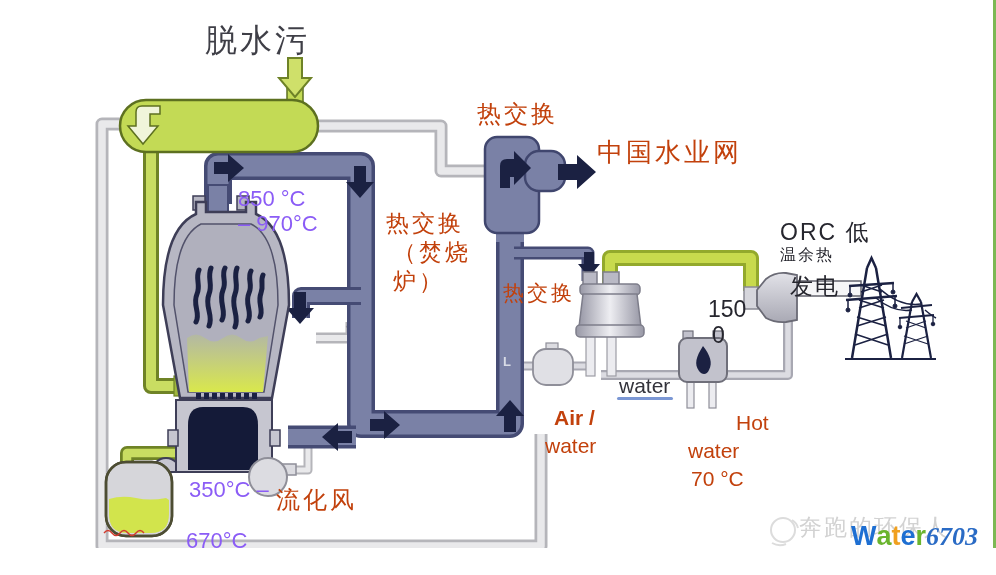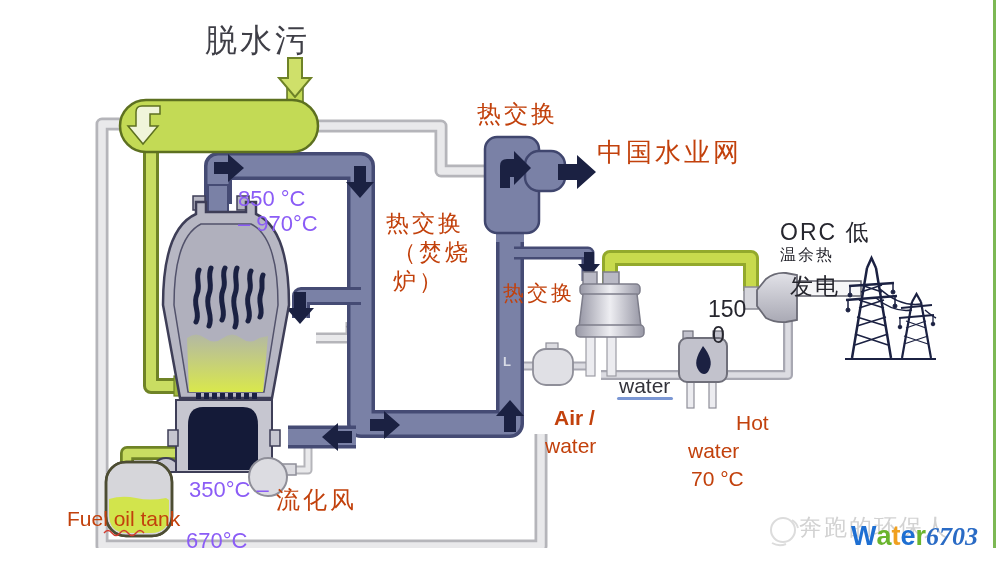--- a/index.html
+++ b/index.html
@@ -250,21 +250,20 @@
 <div class="lbl dark" style="left:712px;top:322px;font-size:23px;">0</div>
 <div class="lbl" style="left:619px;top:374px;font-size:21px;color:#33333b;">water</div>
 <div class="underline-water" style="left:617px;top:397px;width:56px;"></div>
 <div class="lbl" style="left:554px;top:406px;font-size:21px;font-weight:bold;">Air /</div>
 <div class="lbl" style="left:545px;top:434px;font-size:21px;">water</div>
 <div class="lbl" style="left:696px;top:411px;font-size:21px;margin-left:40px;">Hot</div>
 <div class="lbl" style="left:688px;top:439px;font-size:21px;">water</div>
 <div class="lbl" style="left:691px;top:467px;font-size:21px;">70 °C</div>
 <div class="lbl gray" style="left:180px;top:477px;font-size:22px;margin-left:9px;">350°C –</div>
 <div class="lbl gray" style="left:186px;top:528px;font-size:22px;">670°C</div>
-<div class="lbl" style="left:67px;top:507px;font-size:21px;">Fuel oil tank</div>
 <div class="lbl cjk" style="left:276px;top:486px;font-size:24px;">流化风</div>
 <div class="lbl" style="left:503px;top:355px;font-size:13px;color:#d8dbe6;font-weight:bold;">L</div>
 
 <div class="lbl wm" style="left:799px;top:514px;font-size:23px;letter-spacing:2px;">奔跑的环保人</div>
 <div class="brand" style="left:851px;top:521px;font-size:27px;">
   <span class="seg b-blue">W</span><span class="seg b-green">a</span><span class="seg b-orange">t</span><span class="seg b-blue">e</span><span class="seg b-green">r</span><span class="seg b-num" style="font-size:26px;">6703</span><span class="seg b-com">.com</span>
 </div>
 <div class="brand b-site" style="left:854px;top:549px;text-align:center;">中国水业网</div>
 
 </div>

